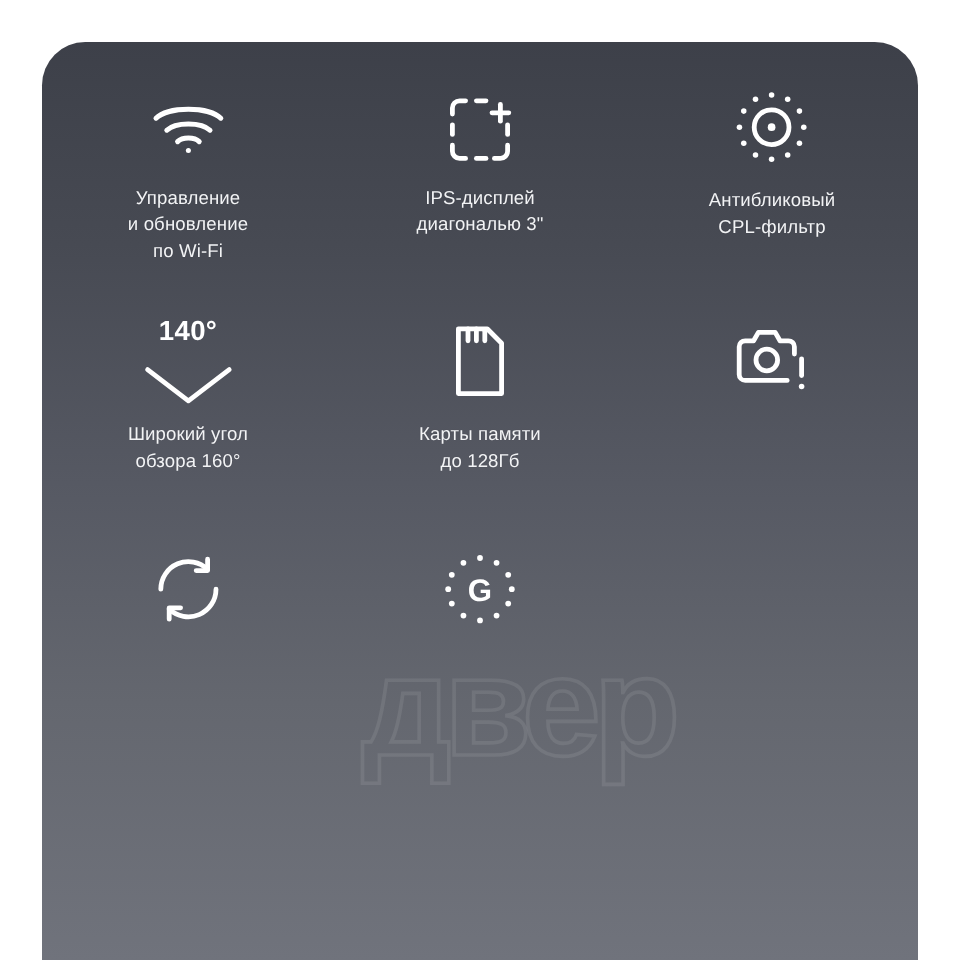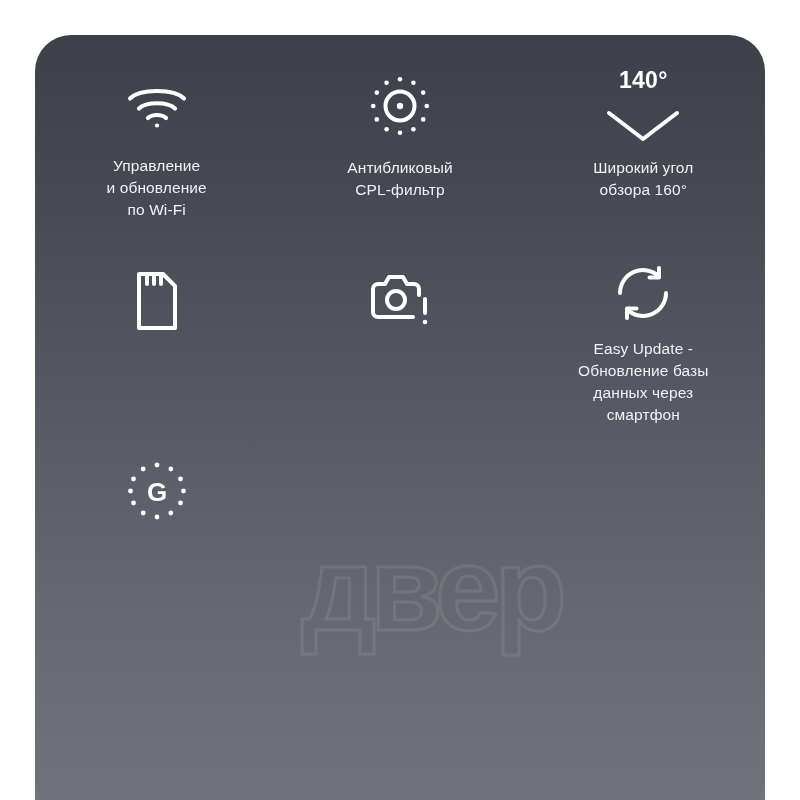--- a/index.html
+++ b/index.html
@@ -123,20 +123,37 @@
             <path d="M22 35 C26 31, 36 31, 40 35"></path>
             <circle cx="31" cy="42.5" r="2.1" fill="#ffffff" stroke="none"></circle>
           </svg>
         </div>
         <div class="caption">Управление
 и обновление
 по Wi-Fi</div>
       </div>
 
 
+      <div class="cell r1">
+        <div class="icon-wrap">
+          <svg width="58" height="56" viewBox="0 0 58 56" fill="none" stroke="#ffffff" stroke-width="4" stroke-linecap="round">
+            <path d="M6 17 L6 12 A6 6 0 0 1 12 6 L17 6"></path>
+            <line x1="26" y1="6" x2="34" y2="6"></line>
+            <line x1="6" y1="26" x2="6" y2="34"></line>
+            <path d="M6 43 L6 48 A6 6 0 0 0 12 54 L17 54"></path>
+            <line x1="26" y1="54" x2="34" y2="54"></line>
+            <path d="M52 43 L52 48 A6 6 0 0 1 46 54 L41 54"></path>
+            <line x1="52" y1="26" x2="52" y2="34"></line>
+            <line x1="46" y1="9" x2="46" y2="23"></line>
+            <line x1="39" y1="16" x2="53" y2="16"></line>
+          </svg>
+        </div>
+        <div class="caption">IPS-дисплей
+диагональю 3"</div>
+      </div>
 
       <div class="cell r2">
         <div class="icon-wrap">
           <svg width="62" height="62" viewBox="0 0 62 62" fill="none">
             <circle cx="31" cy="31" r="14.5" stroke="#ffffff" stroke-width="4"></circle>
             <circle cx="31" cy="31" r="3.2" fill="#ffffff"></circle>
             <g fill="#ffffff">
               <circle cx="31" cy="4.2" r="2.3"></circle>
               <circle cx="44.4" cy="7.8" r="2.3"></circle>
               <circle cx="54.2" cy="17.6" r="2.3"></circle>
@@ -171,20 +188,22 @@
 
       <div class="cell r2">
         <div class="icon-wrap">
           <svg width="48" height="62" viewBox="0 0 48 62" fill="none" stroke="#ffffff" stroke-width="4" stroke-linecap="round" stroke-linejoin="round">
             <path d="M6 58 L6 4 L30 4 L42 16 L42 58 Z"></path>
             <line x1="14" y1="4" x2="14" y2="14"></line>
             <line x1="21" y1="4" x2="21" y2="14"></line>
             <line x1="28" y1="6" x2="28" y2="14"></line>
           </svg>
         </div>
+        <div class="caption">Карты памяти
+до 128Гб</div>
       </div>
 
 
       <div class="cell r3">
         <div class="icon-wrap">
           <svg width="62" height="56" viewBox="0 0 62 56" fill="none" stroke="#ffffff" stroke-width="4" stroke-linecap="round" stroke-linejoin="round">
             <path d="M44 44 L9 44 A5 5 0 0 1 4 39 L4 16 A5 5 0 0 1 9 11 L16 11 L20 4 L34 4 L38 11 L45 11 A5 5 0 0 1 50 16 L50 22"></path>
             <circle cx="27" cy="27" r="9"></circle>
             <line x1="56" y1="26" x2="56" y2="40"></line>
             <circle cx="56" cy="49" r="2.3" fill="#ffffff" stroke="none"></circle>
@@ -194,24 +213,20 @@
 
       <div class="cell r3">
         <div class="icon-wrap">
           <svg width="58" height="58" viewBox="0 0 58 58" fill="none" stroke="#ffffff" stroke-width="4" stroke-linecap="round" stroke-linejoin="round">
             <path d="M6 29 A23 23 0 0 1 45 12.5"></path>
             <path d="M52 29 A23 23 0 0 1 13 45.5"></path>
             <path d="M45 4 L45 13.5 L35.5 13.5"></path>
             <path d="M13 54 L13 44.5 L22.5 44.5"></path>
           </svg>
         </div>
-        <div class="caption">Easy Update -
-Обновление базы
-данных через
-смартфон</div>
       </div>
 
 
       <div class="cell r4">
         <div class="icon-wrap">
           <svg width="62" height="62" viewBox="0 0 62 62" fill="none">
             <g fill="#ffffff">
               <circle cx="31" cy="5" r="2.4"></circle>
               <circle cx="44.8" cy="9" r="2.4"></circle>
               <circle cx="54.5" cy="19" r="2.4"></circle>

